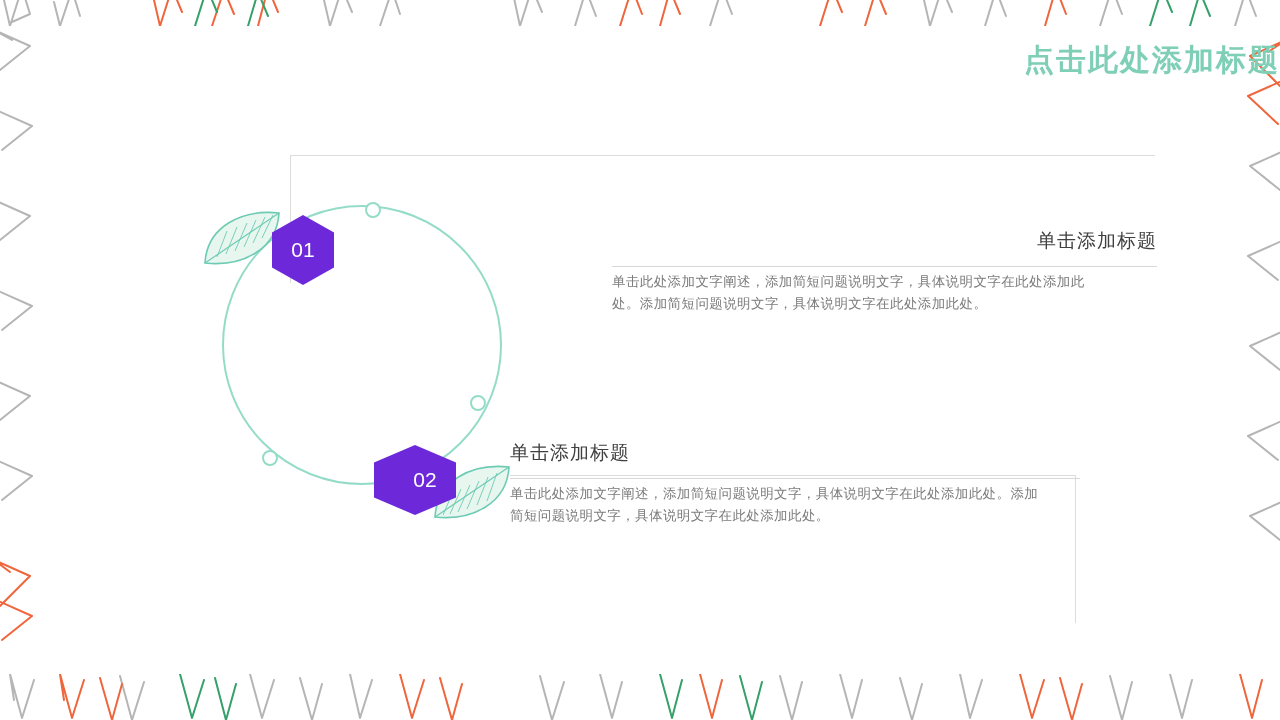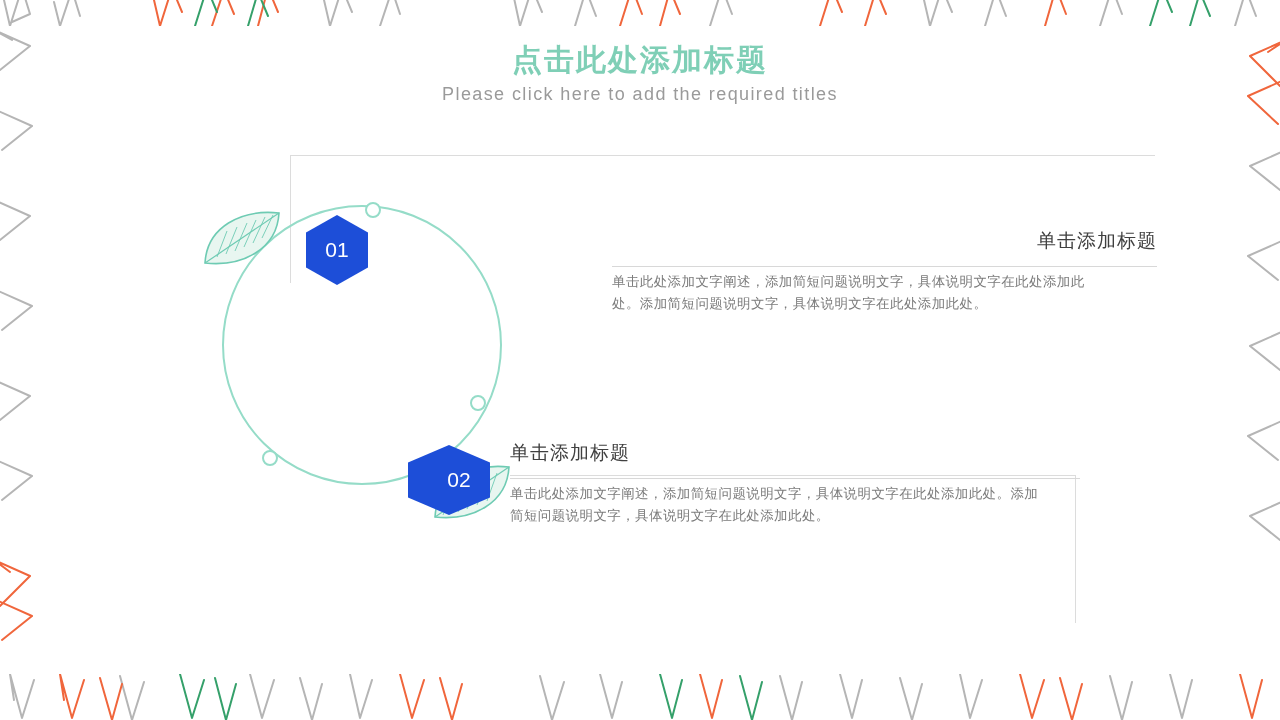--- a/index.html
+++ b/index.html
@@ -32,21 +32,21 @@
   .deco-bottom { bottom: -6px; left: 0; width: 1280px; height: 52px; }
   .deco-left   { top: 0; left: -10px; width: 46px; height: 720px; }
   .deco-right  { top: 0; right: -10px; width: 46px; height: 720px; }
 
   
   .title-zh {
     position: absolute;
     top: 40px;
     left: 0;
     width: 1280px;
-    text-align: center;
+    text-align: right;
     font-size: 30px;
     font-weight: bold;
     color: #7fcfb6;
     letter-spacing: 2px;
   }
   .title-en {
     position: absolute;
     top: 84px;
     left: 0;
     width: 1280px;
@@ -91,29 +91,28 @@
     box-sizing: border-box;
   }
   .node-top   { left: 143px; top: -3px; }
   .node-right { left: 248px; top: 190px; }
   .node-left  { left: 40px;  top: 245px; }
 
   .hex {
     position: absolute;
     width: 62px;
     height: 70px;
-    background: #1d4ed8;
+    background: #6d28d9;
     -webkit-clip-path: polygon(50% 0%, 100% 25%, 100% 75%, 50% 100%, 0% 75%, 0% 25%);
     clip-path: polygon(50% 0%, 100% 25%, 100% 75%, 50% 100%, 0% 75%, 0% 25%);
     color: #ffffff;
     font-size: 21px;
     display: flex;
     align-items: center;
     justify-content: center;
-    margin-left: 34px;
   }
   .hex-01 { left: 50px;  top: 10px; }
   .hex-02 { left: 152px; top: 240px; padding-left: 20px; }
 
   .leaf {
     position: absolute;
   }
   .leaf-01 { left: -25px; top: 0px; }
   .leaf-02 { left: 205px; top: 250px; }
 
@@ -274,21 +273,20 @@
       <path d="M40 420 L4 436 M4 436 L34 460"></path>
       <path d="M42 500 L6 516 M6 516 L36 540"></path>
     </g>
     <g stroke-width="2" fill="none" stroke-linecap="round" stroke="#f0663c">
       <path d="M42 40 L6 56 M6 56 L36 86 M42 40 L24 52"></path>
       <path d="M40 80 L4 96 M4 96 L34 124"></path>
     </g>
   </svg>
 
   <div class="title-zh">点击此处添加标题</div>
-  <div class="title-en">Please click here to add the required titles</div>
 
   <div class="frame frame-top"></div>
   <div class="frame frame-bottom"></div>
 
   <div class="circle-wrap">
     <div class="ring"></div>
 
     <div class="node node-top"></div>
     <div class="node node-right"></div>
     <div class="node node-left"></div>

